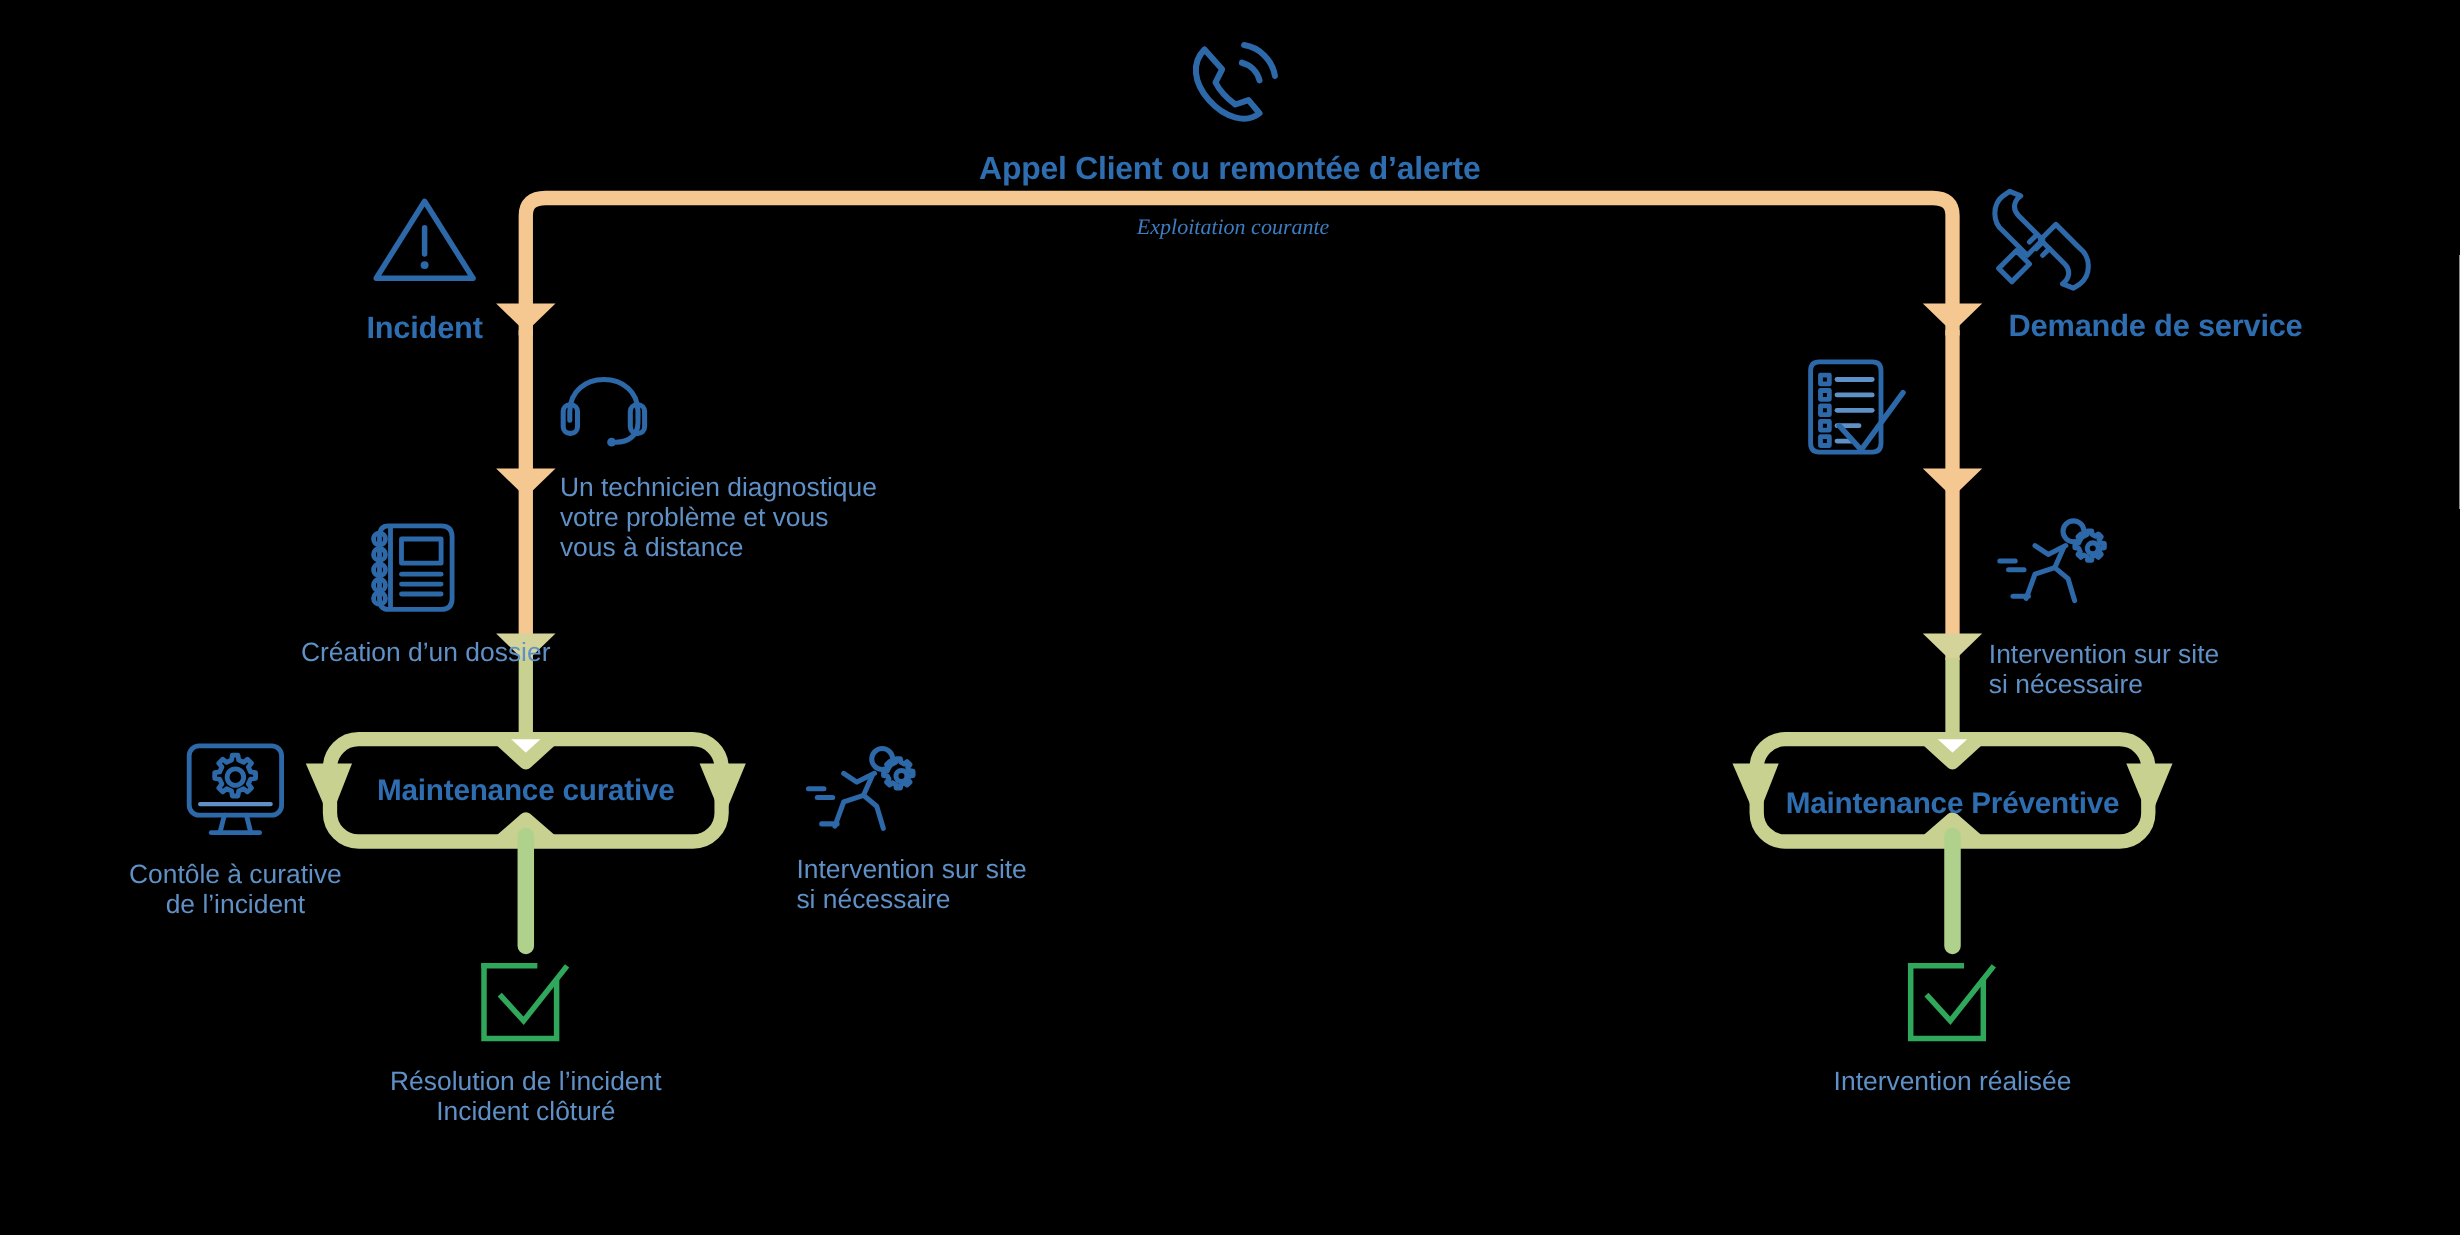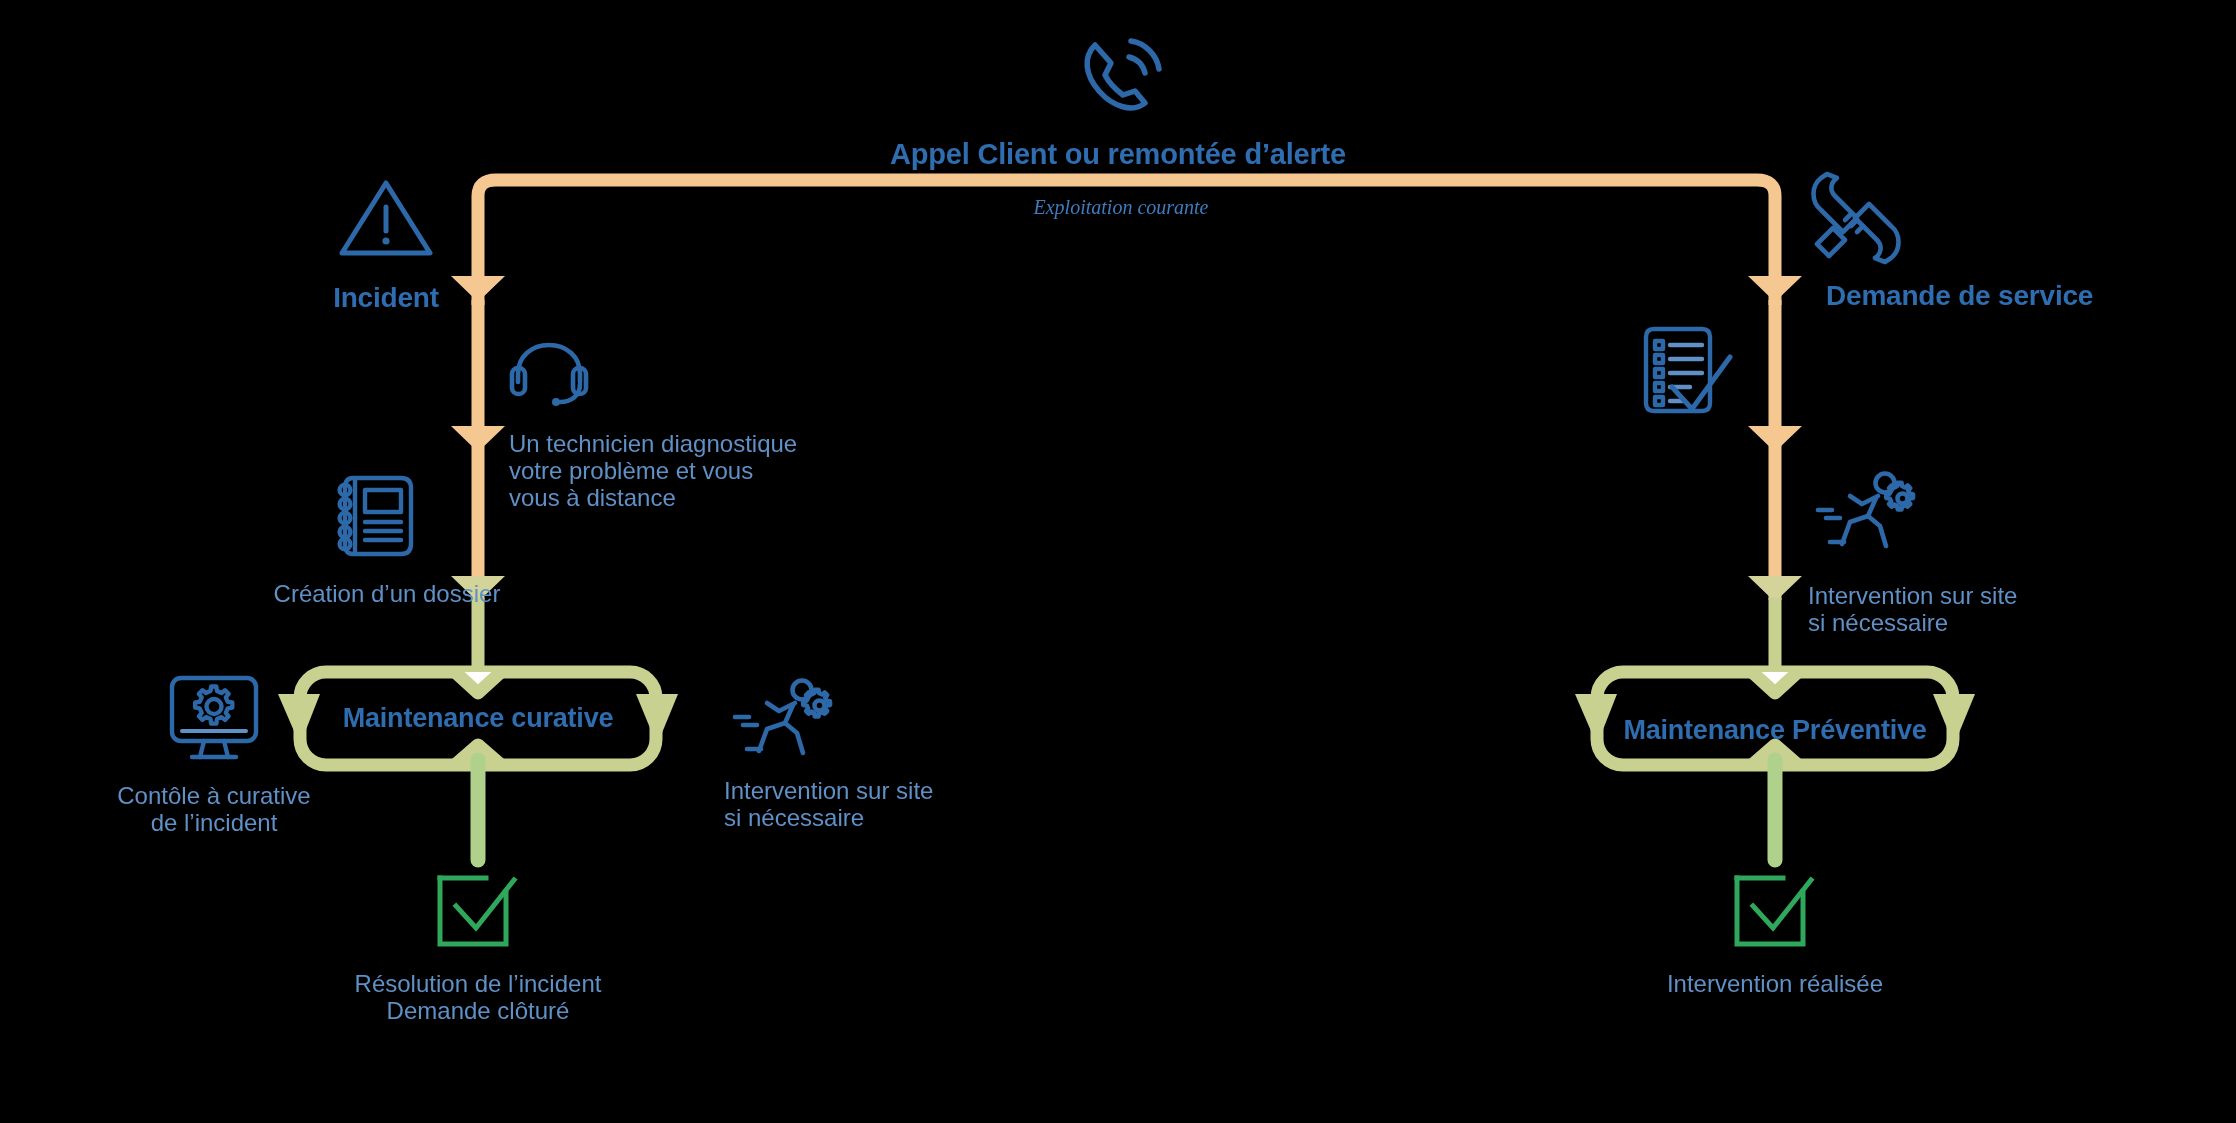--- a/index.html
+++ b/index.html
@@ -209,21 +209,21 @@
     <svg class="icon" width="86" height="80" viewBox="0 0 86 80">
       <g fill="none" stroke="#2FA85B" stroke-width="5" stroke-linecap="square" stroke-linejoin="miter">
         <path d="M6 8 L 6 74 L 72 74 L 72 22"></path>
         <path d="M6 8 L 52 8"></path>
         <path d="M22 36 L 42 58 L 80 10"></path>
       </g>
     </svg>
   </div>
   <div class="abs body ctr" style="left:318px; top:970px; width:320px;">
     <div>Résolution de l’incident</div>
-    <div>Demande clôturé</div>
+    <div>Incident clôturé</div>
   </div>
 
   <div class="abs" style="left:1805px; top:172px;">
     <svg class="icon" width="98" height="92" viewBox="0 0 98 92">
       <g fill="none" stroke="#2D68A8" stroke-width="4.6" stroke-linecap="round" stroke-linejoin="round">
         <path d="M16 6 C 6 14, 6 30, 16 38 L 38 60 L 52 46 L 30 24 C 24 18, 26 10, 32 6 L 22 2 Z"></path>
         <path d="M86 86 C 96 78, 96 62, 86 54 L 64 32 L 50 46 L 72 68 C 78 74, 76 82, 70 86 L 80 90 Z"></path>
         <path d="M40 48 l 6 -6 M46 54 l 6 -6 M52 60 l 6 -6"></path>
         <path d="M12 72 L 28 56 L 40 68 L 24 84 Z"></path>
       </g>

